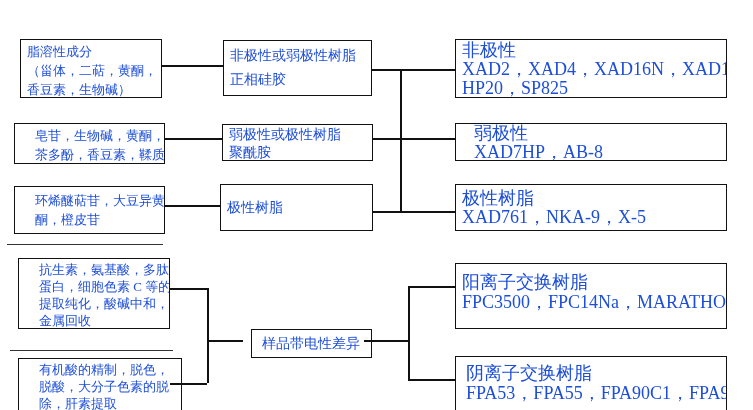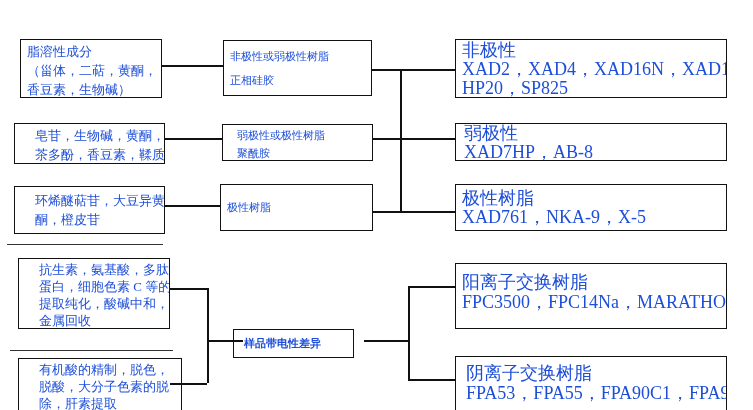--- a/index.html
+++ b/index.html
@@ -22,21 +22,21 @@
     box-sizing: border-box;
     border: 1.5px solid #111111;
     background: #ffffff;
     white-space: pre;
     overflow: hidden;
     font-size: 13.5px;
     line-height: 19px;
     padding: 2px 4px;
   }
   .cjk-left { font-size: 13px; padding-left: 20px; }
-  .mid { font-size: 11px; }
+  .mid { font-size: 14px; }
   .right-list { font-size: 18px; line-height: 19px; }
   .v-center {
     display: flex;
     align-items: center;
   }
   .hline {
     position: absolute;
     height: 1.5px;
     background: #111111;
   }
@@ -70,32 +70,32 @@
   <div class="box cjk-left" style="left:14px; top:165px; width:151px; height:48px; line-height:19px; padding-top:4px;">环烯醚萜苷，大豆异黄
 酮，橙皮苷</div>
 
   <div class="box cjk-left" style="left:18px; top:337px; width:164px; height:55px; line-height:17px;">有机酸的精制，脱色，
 脱酸，大分子色素的脱
 除，肝素提取</div>
 
   <div class="box mid" style="left:223px; top:19px; width:149px; height:56px; line-height:24px; padding:3px 6px;">非极性或弱极性树脂
 正相硅胶</div>
 
-  <div class="box mid" style="left:222px; top:103px; width:151px; height:37px; line-height:18px; padding:1px 14px;">弱极性或极性树脂
+  <div class="box mid" style="left:222px; top:103px; width:151px; height:37px; line-height:18px; padding:1px 6px;">弱极性或极性树脂
 聚酰胺</div>
 
   <div class="box mid v-center" style="left:220px; top:163px; width:153px; height:47px; padding:2px 6px;">极性树脂</div>
 
-  <div class="box mid v-center" style="left:233px; top:308px; width:121px; height:29px; padding:2px 10px;font-weight:bold;">样品带电性差异</div>
+  <div class="box mid v-center" style="left:251px; top:308px; width:121px; height:29px; padding:2px 10px;">样品带电性差异</div>
 
   <div class="box right-list" style="left:455px; top:18px; width:272px; height:59px; padding:1px 6px;">非极性
 XAD2，XAD4，XAD16N，XAD1180N,
 HP20，SP825</div>
 
-  <div class="box right-list" style="left:455px; top:102px; width:272px; height:38px; padding:0 8px;">弱极性
+  <div class="box right-list" style="left:455px; top:102px; width:272px; height:38px; padding:0 18px;">弱极性
 XAD7HP，AB-8</div>
 
   <div class="box right-list" style="left:455px; top:163px; width:272px; height:47px; padding:4px 6px 0 6px;">极性树脂
 XAD761，NKA-9，X-5</div>
 
   <div class="box right-list" style="left:455px; top:242px; width:272px; height:66px; line-height:20px; padding:8px 6px 0 6px;">阳离子交换树脂
 FPC3500，FPC14Na，MARATHON C</div>
 
   <div class="box right-list" style="left:455px; top:335px; width:272px; height:63px; line-height:20px; padding:6px 6px 0 10px;">阴离子交换树脂
 FPA53，FPA55，FPA90C1，FPA98C1</div>

